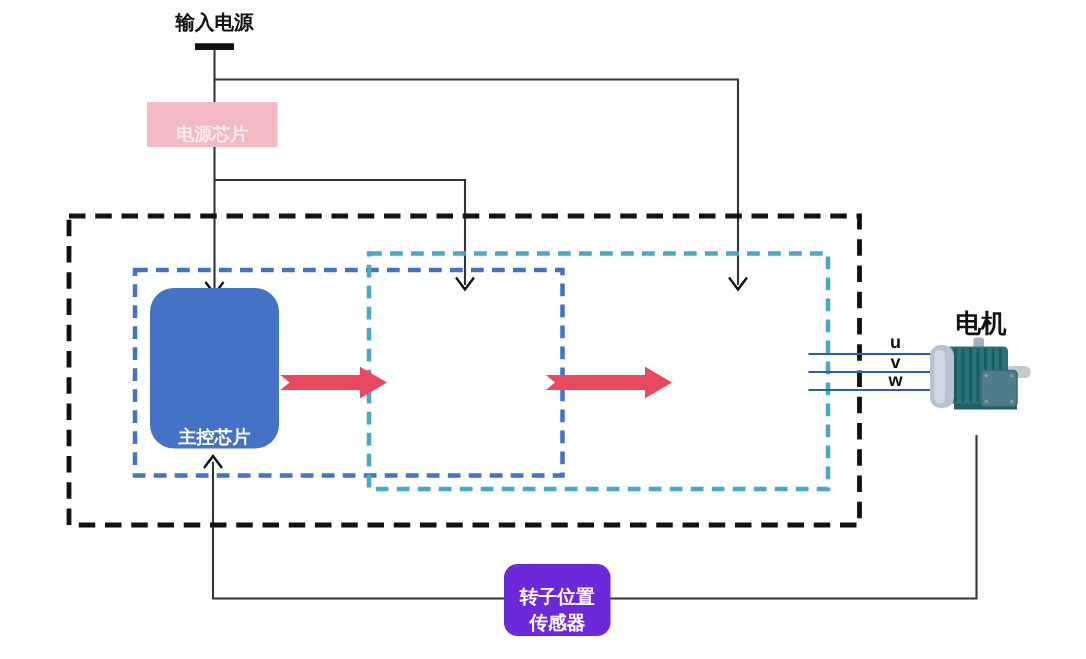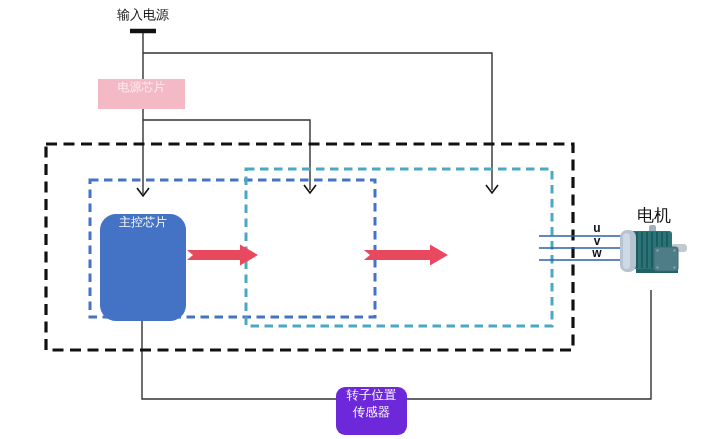--- a/index.html
+++ b/index.html
@@ -1,32 +1,32 @@
 <!DOCTYPE html>
 <html><head>
 <meta charset="utf-8">
 <style>
   html,body{margin:0;padding:0;background:#fff;}
   .canvas{
     position:relative;width:724px;height:439px;background:#fff;overflow:hidden;
     font-family:"Liberation Sans","DejaVu Sans",sans-serif;
   }
   .layer{position:absolute;left:0;top:0;}
-  .lbl{position:absolute;color:#111;font-weight:400;text-align:center;}
+  .lbl{position:absolute;color:#111;font-weight:700;text-align:center;}
   .lbl.input-power{left:103px;top:6px;width:80px;font-size:13px;}
   .lbl.motor{left:628px;top:204px;width:52px;font-size:17px;}
   .phase{position:absolute;left:586px;width:22px;text-align:center;color:#0c1220;
          font-weight:700;font-size:12px;line-height:12px;}
   .phase.u{top:222px;} .phase.v{top:235px;} .phase.w{top:247px;}
   .box{position:absolute;display:flex;flex-direction:column;align-items:center;
-       justify-content:flex-start;color:#fff;font-weight:400;text-align:center;margin-top:11px;}
+       justify-content:flex-end;color:#fff;font-weight:700;text-align:center;}
   .box .l1,.box .l2{width:100%;}
   .box.powerchip{left:98px;top:68px;width:87px;height:30px;background:#f3bac5;
        color:#fcebef;font-size:12px;}
-  .box.mcu{left:100px;top:203px;width:86px;height:107px;border-radius:16px;
+  .box.mcu{left:100px;top:192px;width:86px;height:107px;border-radius:16px;
        background:#4472c4;font-size:12px;line-height:16px;}
   .box.hvic{left:257px;top:193px;width:105px;height:110px;border-radius:16px;
        background:#4aa9c2;font-size:12px;line-height:16px;}
   .box.mosfet{left:448px;top:193px;width:91px;height:110px;border-radius:16px;
        background:#4aa9c2;font-size:12px;line-height:16px;}
   .box.sensor{left:336px;top:376px;width:71px;height:48px;border-radius:9px;
        background:#6d28d9;font-size:12.5px;line-height:17px;}
 </style>
 </head>
 <body>

